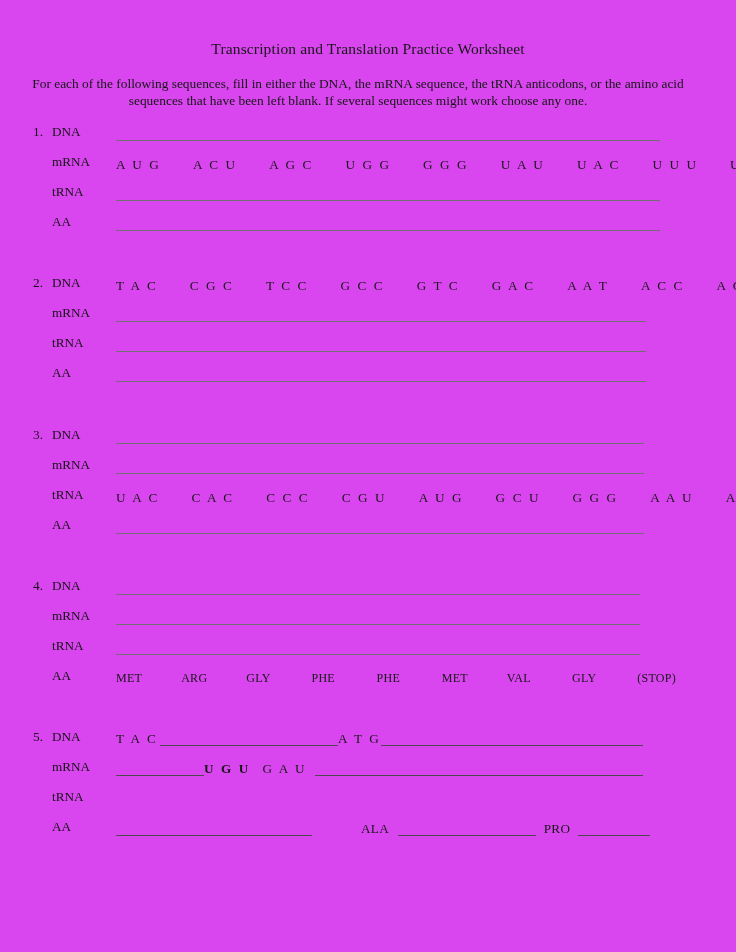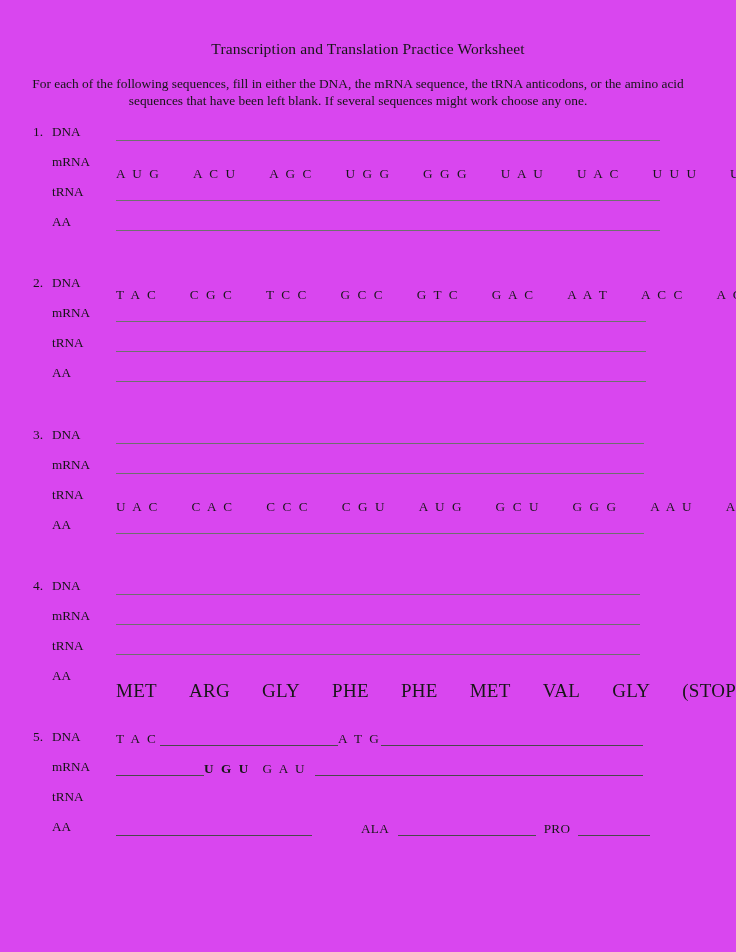--- a/index.html
+++ b/index.html
@@ -92,36 +92,36 @@
     left: 0;
     top: 16px;
     height: 0;
     border-bottom: 1.4px solid #6f6f6f;
   }
 
   
   .codons {
     position: absolute;
     left: 0;
-    top: 12px;
+    top: 3px;
     width: 560px;
     display: flex;
     flex-direction: row;
     gap: 32px;
   }
   .codon {
     width: 62.2px;
     font-size: 13.2px;
     letter-spacing: 2.1px;
     color: #171717;
     white-space: nowrap;
   }
   .aa-item {
     width: 62.2px;
-    font-size: 19px;
+    font-size: 12px;
     letter-spacing: 0.3px;
     color: #171717;
     white-space: nowrap;
   }
 
   
   .mixed {
     position: absolute;
     left: 0;
     top: 0;

